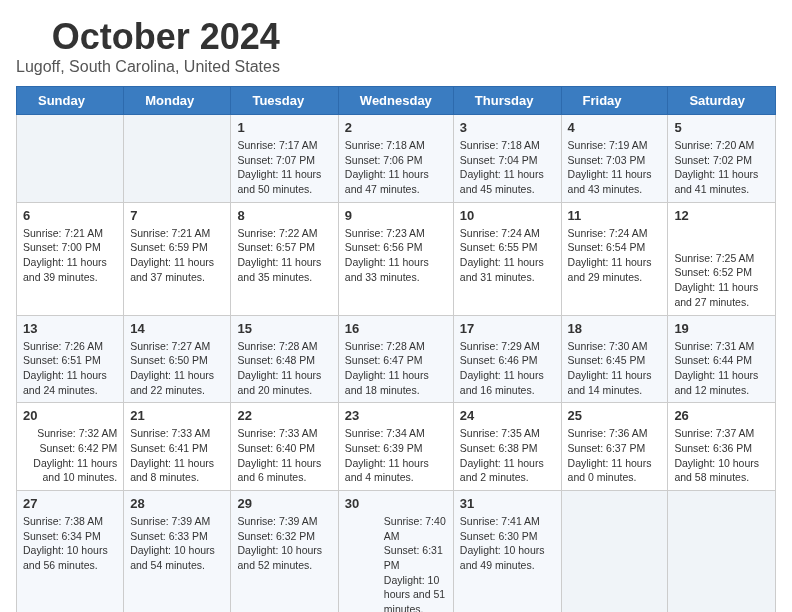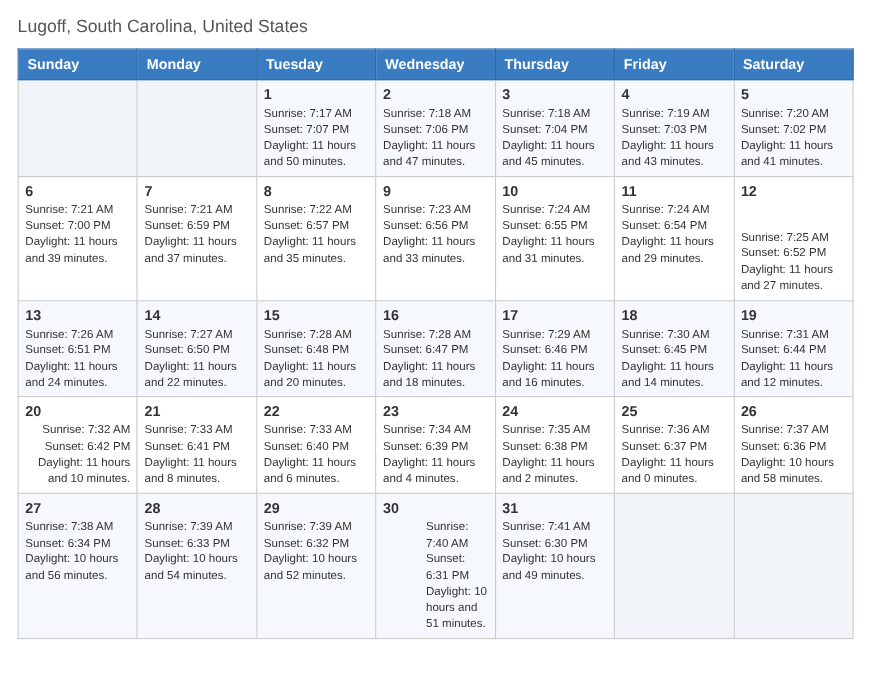--- a/index.html
+++ b/index.html
@@ -54,21 +54,21 @@
     }
     .calendar {
       width: 100%;
       border-collapse: collapse;
     }
     .calendar th {
       background-color: #3a7cc1;
       color: #fff;
       font-size: 13px;
       font-weight: bold;
-      padding: 6px 8px;
+      padding: 6px 21px;
       text-align: left;
       border: 1px solid #2d6aad;
     }
     .calendar td {
       border: 1px solid #ccc;
       vertical-align: top;
       padding: 5px 6px;
       width: 108px;
       min-height: 80px;
       font-size: 11px;
@@ -94,20 +94,21 @@
     }
     .empty-cell {
       background: #f0f4f8 !important;
     }
   </style>
 </head>
 <body>
 
 <div class="header">
   <div class="title-block">
+    <div class="month-title">October 2024</div>
     <div class="location">Lugoff, South Carolina, United States</div>
   </div>
 </div>
 
 <table class="calendar">
   <thead>
     <tr>
     <th>Sunday</th>
         <th>Monday</th>
         <th>Tuesday</th>

